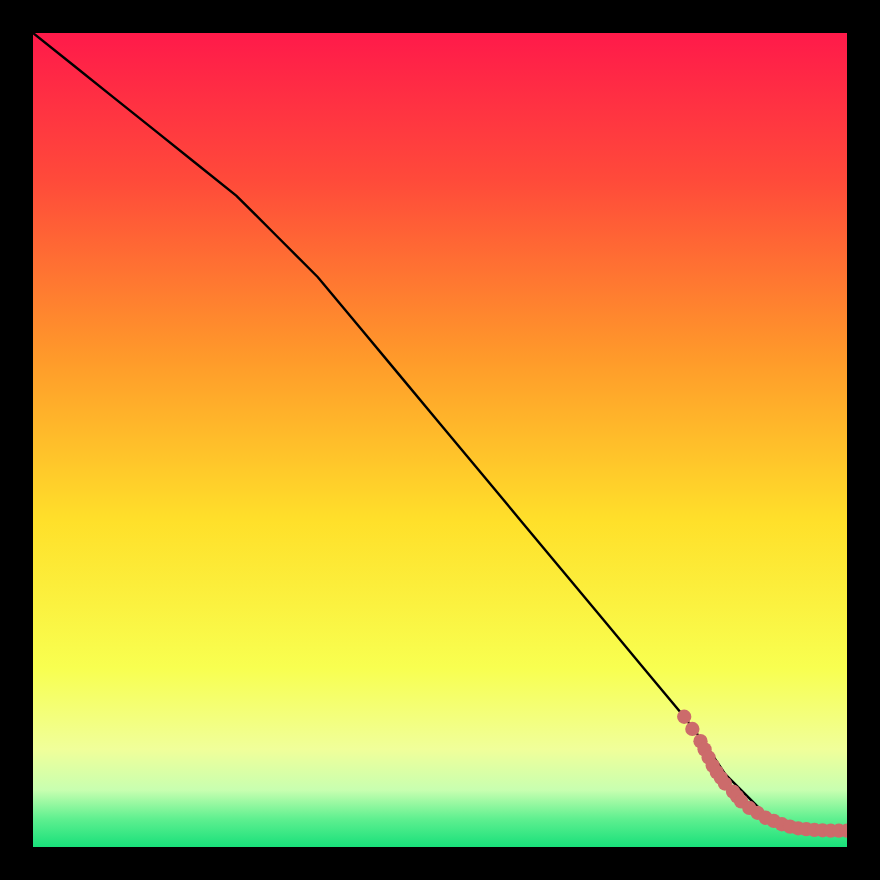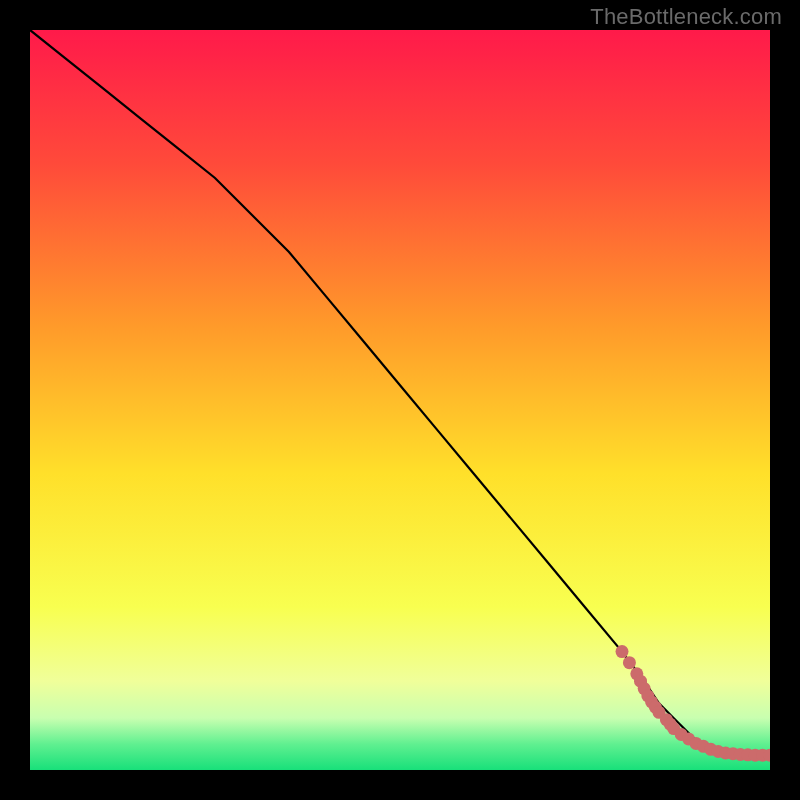--- a/index.html
+++ b/index.html
@@ -35,21 +35,20 @@
     height: 740px;
   }
   .plot-area svg {
     display: block;
   }
 </style>
 </head>
 <body>
 
 <div class="frame">
-  <div class="watermark">TheBottleneck.com</div>
 
   <div class="plot-area">
     <svg id="chart-svg" width="740" height="740" viewBox="0 0 740 740">
       <defs>
         <linearGradient id="bgGrad" x1="0" y1="0" x2="0" y2="1">
             <stop offset="0%" stop-color="#ff1a4a"></stop>
             <stop offset="18%" stop-color="#ff4a3a"></stop>
             <stop offset="40%" stop-color="#ff9a2a"></stop>
             <stop offset="60%" stop-color="#ffe02a"></stop>
             <stop offset="78%" stop-color="#f8ff50"></stop>

